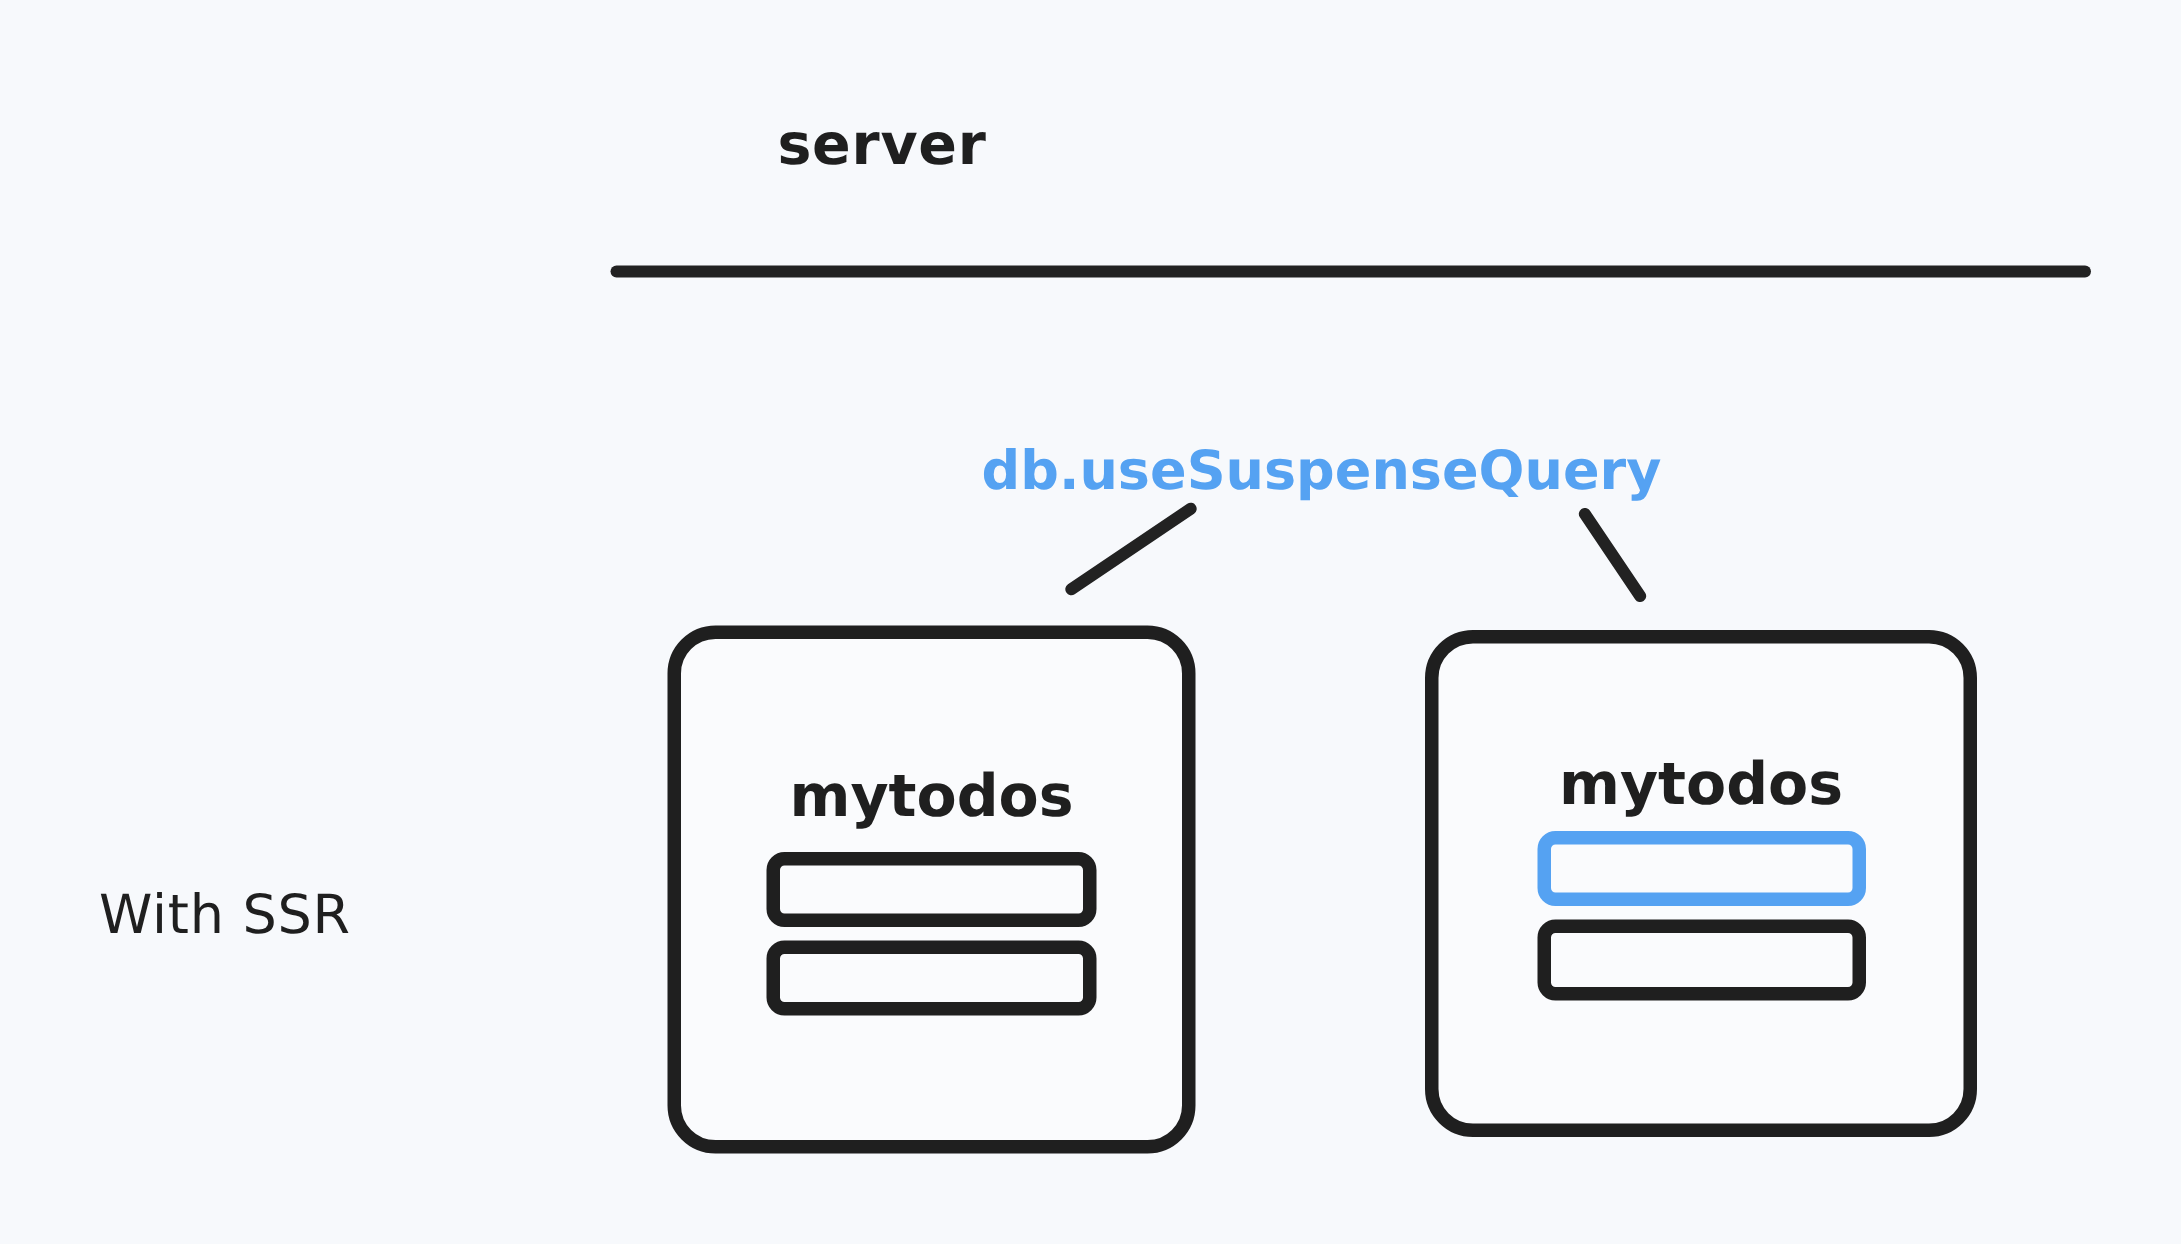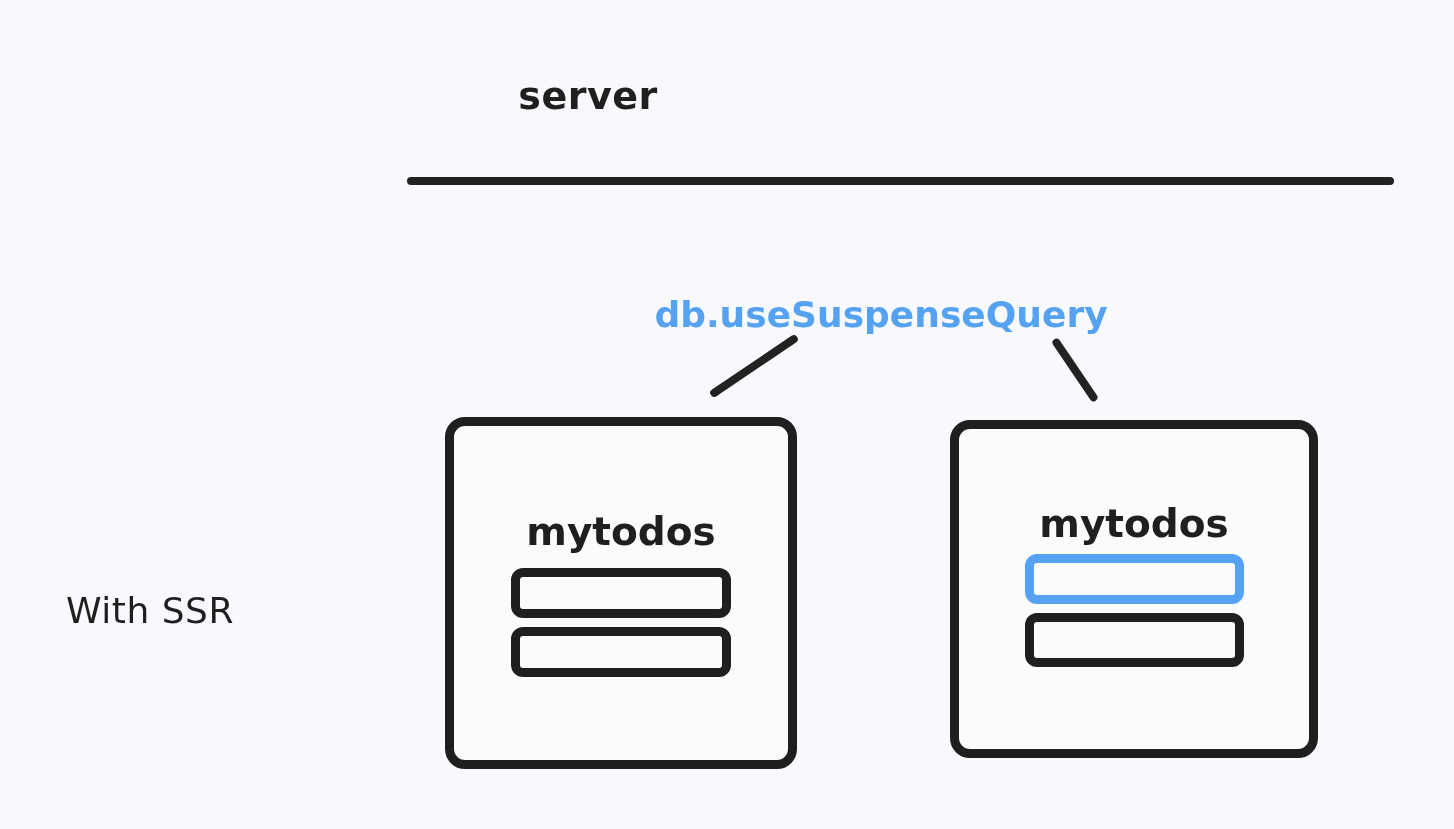--- a/index.html
+++ b/index.html
@@ -95,21 +95,21 @@
     transform: rotate(56deg);
     transform-origin: 50% 50%;
   }
 
   
   .card {
     position: absolute;
     box-sizing: border-box;
     background: #fafbfd;
     border: 9px solid #1f1f1f;
-    border-radius: 20px;
+    border-radius: 32px;
   }
   #card-server {
     left: 445px;
     top: 417px;
     width: 352px;
     height: 352px;
   }
   #card-browser {
     left: 950px;
     top: 420px;

